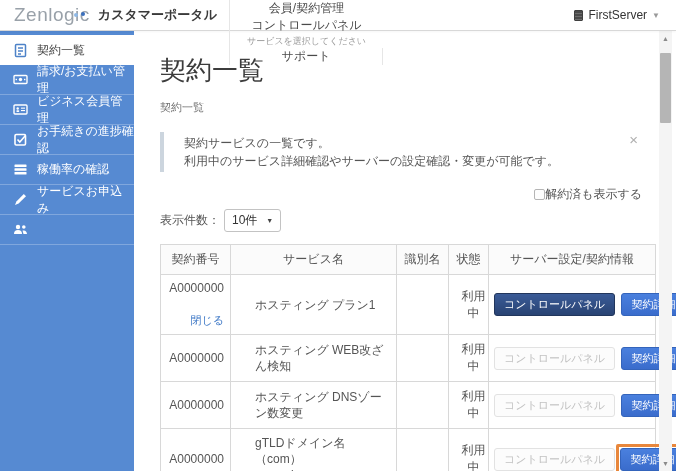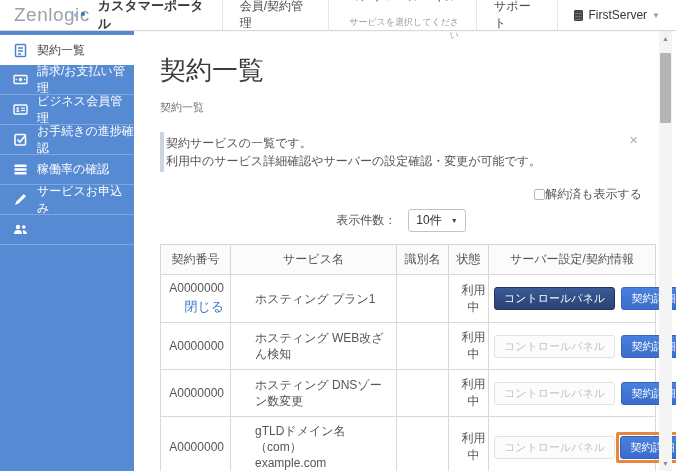--- a/index.html
+++ b/index.html
@@ -12,70 +12,70 @@
   
   .topbar { position:absolute; top:0; left:0; right:0; height:31px; background:#fff;
             border-bottom:1px solid #d8d8d8; display:flex; align-items:stretch; z-index:5;
             box-shadow:0 1px 2px rgba(0,0,0,.04); }
   .logo-area { display:flex; align-items:center; padding:0 12px 0 14px; }
   .brand { font-size:19px; color:#99a1a9; position:relative; letter-spacing:.5px; }
   .brand .dot { position:absolute; width:4px; height:4px; border-radius:50%; }
   .brand .dot.d1 { top:-2px; right:12px; background:#8fb9e6; }
   .brand .dot.d2 { top:-3px; right:5px;  background:#3b70bd; }
   .product { font-size:13px; font-weight:bold; color:#3a3a3a; margin-left:8px; }
-  .nav-tabs { display:flex; height:100%; }
+  .nav-tabs { display:flex; height:100%;flex-direction:column; }
   .tab { border-left:1px solid #e6e6e6; padding:0 17px; display:flex; flex-direction:column;
          justify-content:center; align-items:center; font-size:12px; color:#4a4a4a; cursor:pointer; }
   .tab:last-child { border-right:1px solid #e6e6e6; }
-  .tab .sub { font-size:9px; color:#9c9c9c; margin-top:11px;text-align:right; }
+  .tab .sub { font-size:9px; color:#9c9c9c; margin-top:1px;text-align:right; }
   .account { margin-left:auto; display:flex; align-items:center; gap:5px; padding:0 16px;
              font-size:12px; color:#333; cursor:pointer; }
   .org-icon { width:9px; height:11px; border-radius:1px;
               background:repeating-linear-gradient(180deg,#4a4a4a 0 2px,#6d6d6d 2px 3px);
               border:1px solid #3f3f3f; }
   .caret { font-size:8px; color:#9a9a9a; }
   
   .sidebar { position:absolute; top:31px; left:0; width:134px; bottom:0; background:#568ad2; }
   .side-item { height:30px; display:flex; align-items:center; gap:9px; padding-left:13px;
                color:#fff; font-size:12px; cursor:pointer;
                border-bottom:1px solid rgba(255,255,255,.25); }
   .side-item.active { margin-top:4px; background:#fff; color:#444; border-bottom:none; }
   .side-item.active .sicon { color:#4d82c8; }
   .sicon { width:15px; height:15px; color:#fff; flex:0 0 15px; display:flex; align-items:center; }
   .sicon svg { width:15px; height:15px; }
   
   .content { position:absolute; top:31px; left:134px; right:0; bottom:0; background:#fff; overflow:hidden; }
   .page { padding:14px 0 0 26px; width:500px; }
   .page-title { font-size:26px; font-weight:400; color:#3c3c3c; margin-top:8px; }
   .breadcrumb { font-size:11px; color:#707070; margin-top:12px; }
-  .notice { margin-top:17px; width:482px; border-left:4px solid #ccd5de; padding:2px 24px 2px 2px;
+  .notice { margin-top:17px; width:482px; border-left:4px solid #ccd5de; padding:2px 24px 2px 20px;
             position:relative; font-size:12px; color:#555; line-height:18px; }
   .notice .close { position:absolute; right:4px; top:0; color:#b0b0b0; font-size:15px;
                    line-height:15px; cursor:pointer; }
   .filters { width:482px; margin-top:14px; text-align:right; font-size:12px; color:#555; }
   .filters .chkrow { display:flex; justify-content:flex-end; align-items:center; }
   .checkbox { width:11px; height:11px; border:1px solid #b5b5b5; background:#fdfdfd;
               border-radius:2px; display:inline-block; cursor:pointer; }
-  .perpage { margin-top:6px; display:flex; justify-content:center; align-items:center; gap:12px; }
+  .perpage { margin-top:6px; display:flex; justify-content:flex-start; align-items:center; gap:4px; }
   .selectbox { display:inline-flex; align-items:center; gap:9px; border:1px solid #c3c3c3;
                border-radius:3px; padding:2px 7px; font-size:12px; color:#333; background:#fff;
                cursor:pointer; }
   .selectbox .scaret { font-size:7px; color:#444; }
   
   table { margin-top:12px; width:495px; border-collapse:collapse; font-size:12px; color:#555;
           table-layout:fixed; }
   th { border:1px solid #d8d8d8; font-weight:normal; padding:6px 2px; background:#fbfbfb;
        font-size:12px; color:#555; }
   td { border:1px solid #d8d8d8; padding:6px 6px; vertical-align:middle; }
   .num-cell { text-align:right; }
   .svc-cell { text-align:left; padding-left:24px; line-height:16px; }
   .svc-cell .svc2 { display:block; }
   .status-cell { text-align:center; padding-left:12px; padding-right:2px; }
   .btn-cell { padding:5px 5px; white-space:nowrap; }
-  .row-link { display:block; color:#3b76c5; font-size:13px; margin-top:3px; cursor:pointer; }
+  .row-link { display:block; color:#3b76c5; font-size:11px; margin-top:18px; cursor:pointer; }
   .btn { display:inline-block; border-radius:3px; font-size:11px; padding:5px 9px; line-height:1;
          cursor:pointer; }
   .btn-cp-on  { background:linear-gradient(#3a5b97,#294373); color:#fff; border:1px solid #22365c; }
   .btn-cp-off { background:#fcfcfc; border:1px solid #e2e2e2; color:#c2c2c2; }
   .btn-detail { background:linear-gradient(#4a80de,#3a6ccc); border:1px solid #3464bb; color:#fff;
                 margin-left:3px; }
   .hl { display:inline-block; border:3px solid #e8873c; border-radius:2px; padding:1px;
         margin:-5px -5px -5px -2px; vertical-align:middle; }
   .hl .btn-detail { margin-left:0; }
   

